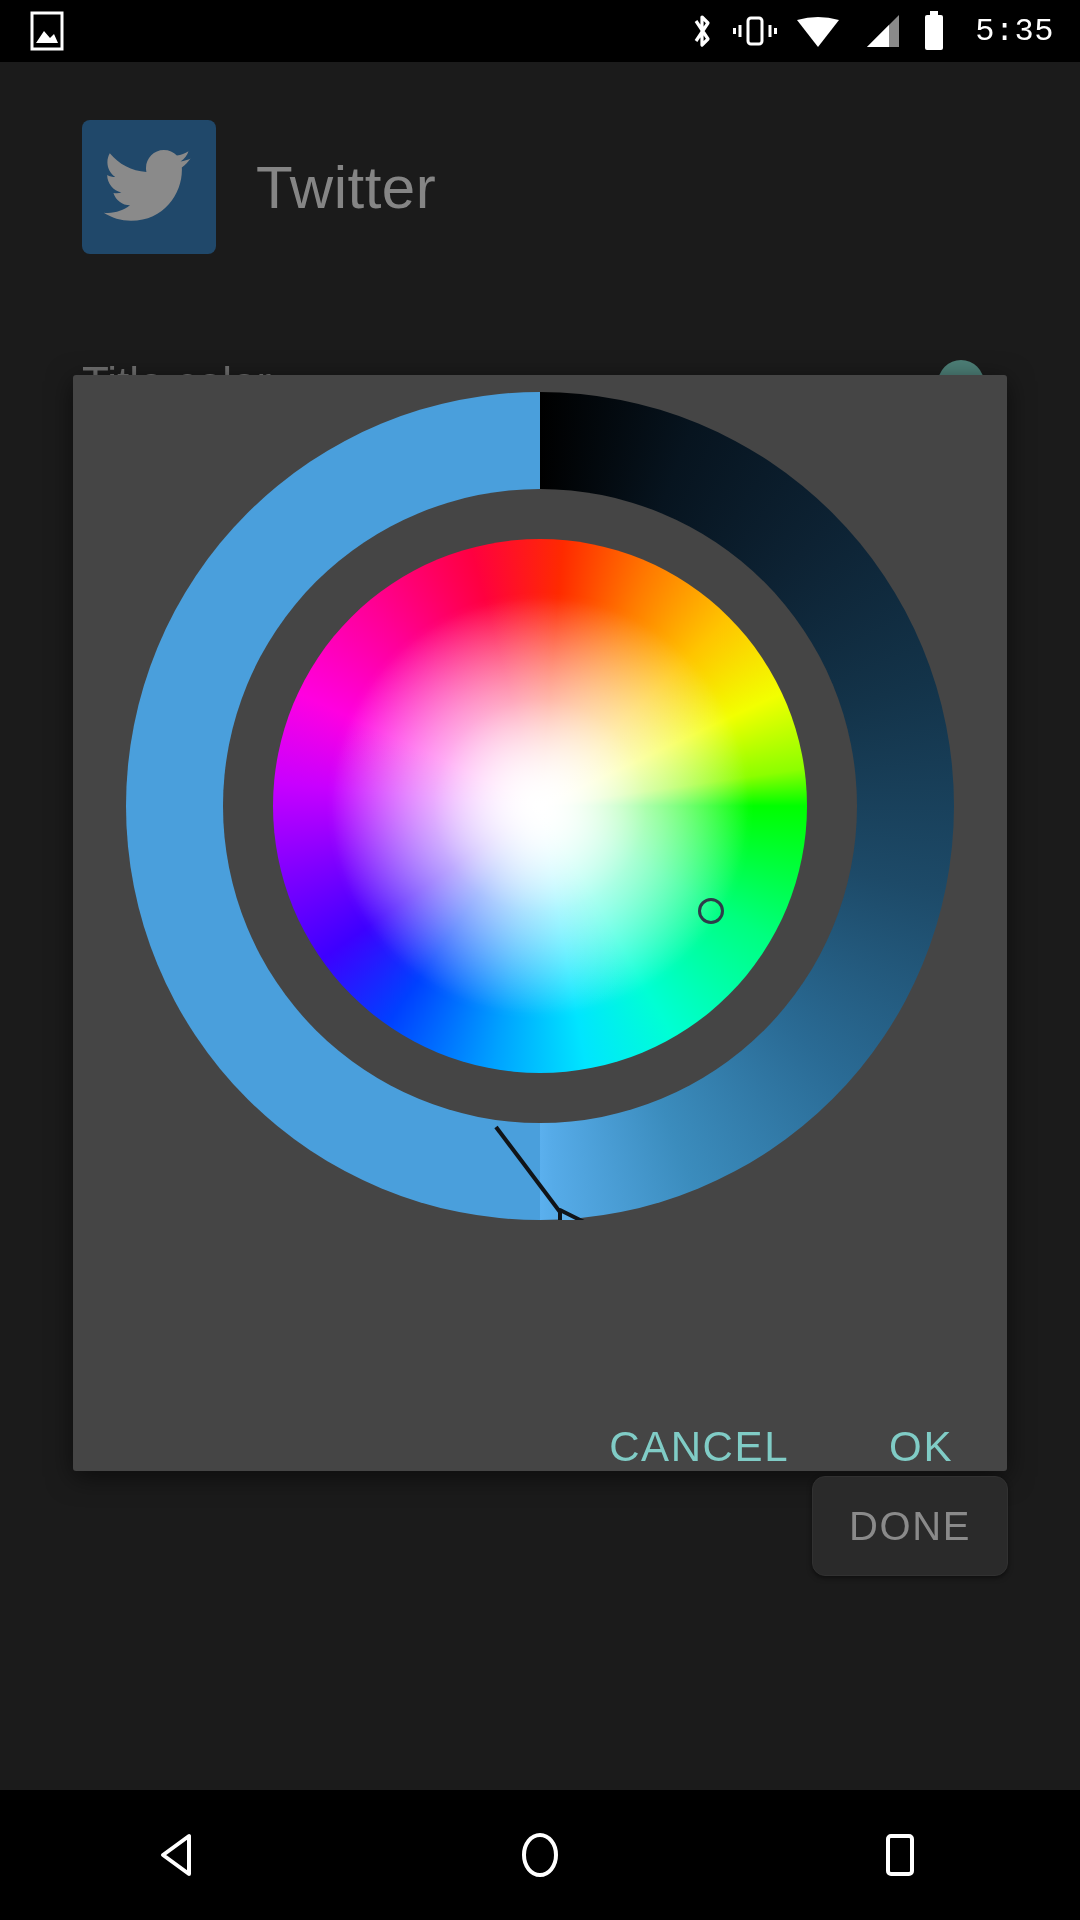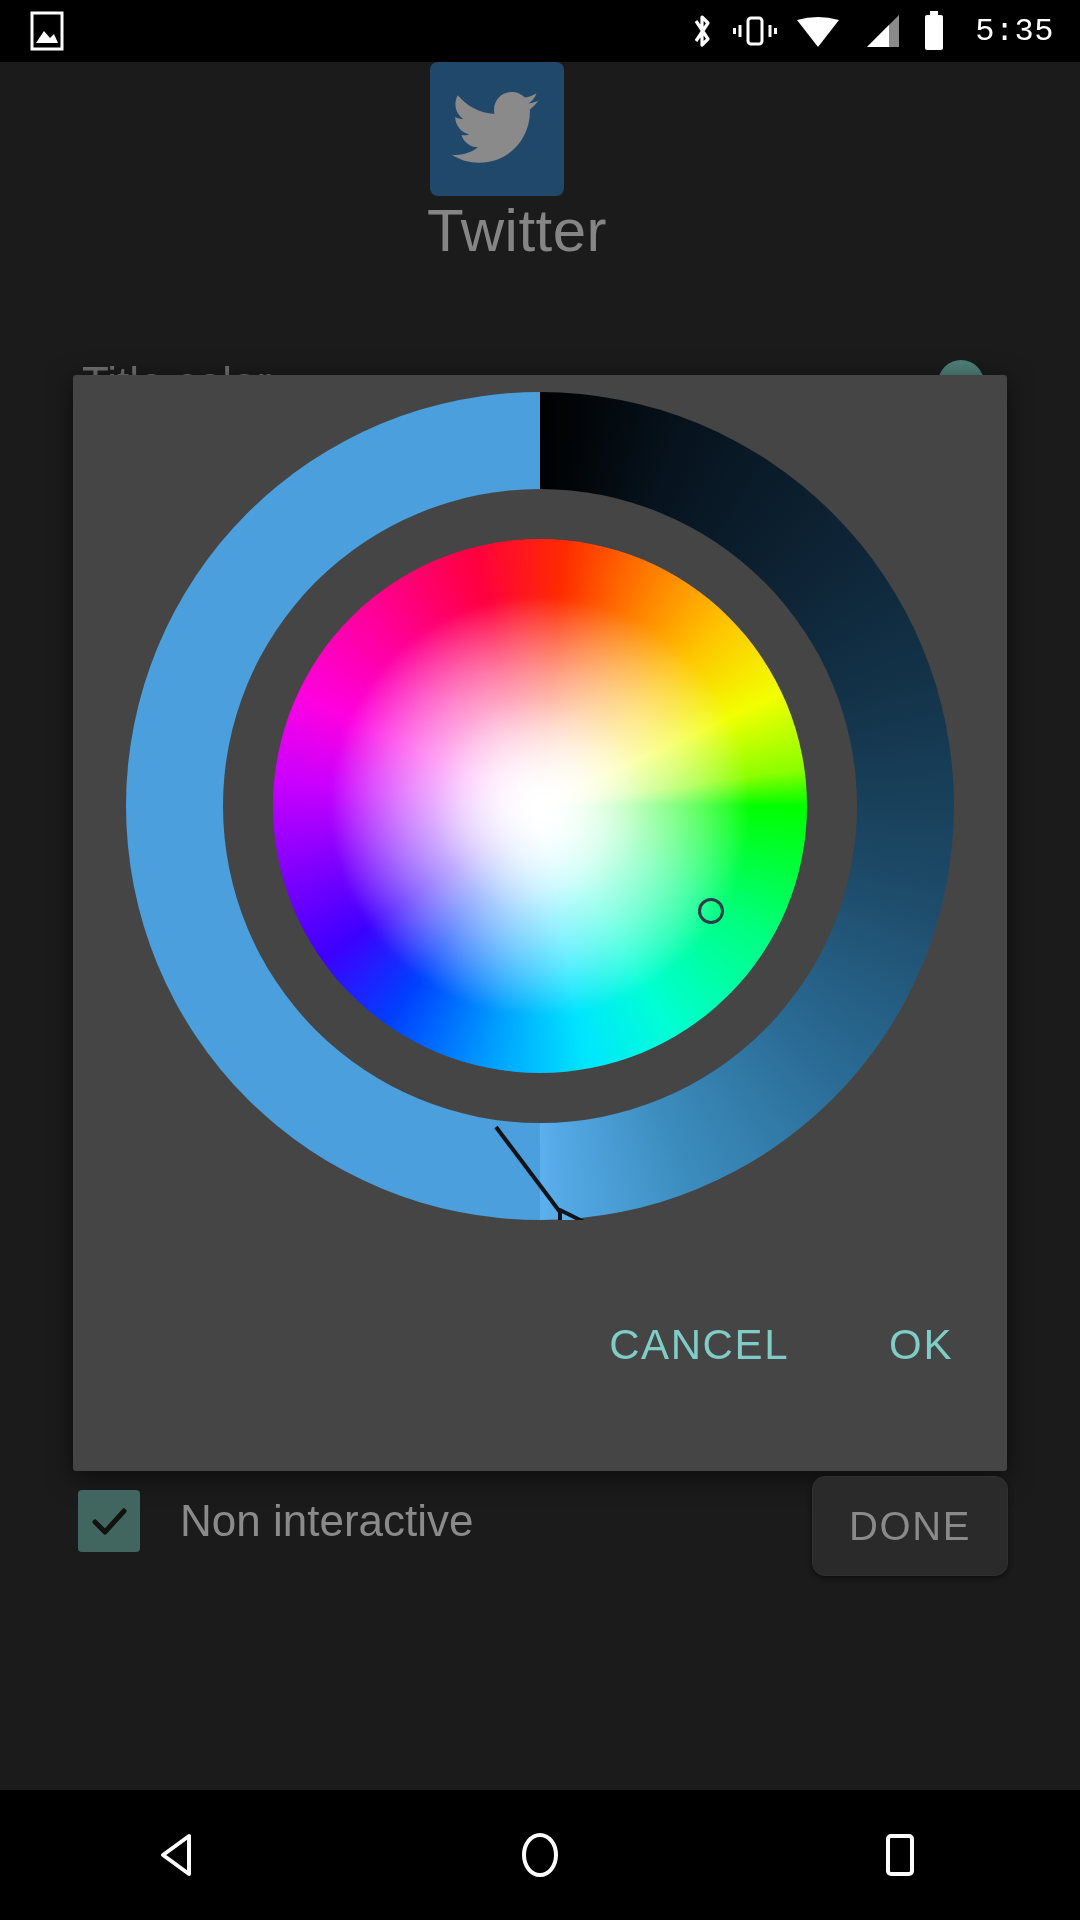--- a/index.html
+++ b/index.html
@@ -22,21 +22,21 @@
     display:flex; align-items:center; gap:18px;
   }
   .sb-time {
     color:#fff; font-size:32px; letter-spacing:0.5px; margin-left:10px;
     font-family:Liberation Mono, monospace;
   }
 
   
   .app-header {
     position:absolute; left:0; top:62px; width:912px; height:250px;
-    display:flex; align-items:center; padding-left:82px;flex-direction:column;
+    display:flex; align-items:center; padding-left:82px;
   }
   .app-icon {
     width:134px; height:134px; border-radius:8px;
     background:#20486a; display:flex; align-items:center; justify-content:center;
     flex:0 0 auto;
   }
   .app-title {
     margin-left:40px; color:#858585; font-size:60px; font-weight:400;
     letter-spacing:0.5px;
   }
@@ -138,21 +138,21 @@
     border:3px solid #2e3d4a; background:transparent;
     left:572px; top:506px;
   }
 
   
   .ring-pointer { position:absolute; left:0; top:0; width:828px; height:828px; }
 
   
   .dialog-buttons {
     position:absolute; left:0; bottom:0; width:936px; height:150px;
-    display:flex; align-items:flex-start; justify-content:flex-end;
+    display:flex; align-items:flex-end; justify-content:flex-end;
     padding-right:56px; gap:100px;
   }
   .dlg-btn {
     color:#80ccc6; font-size:42px; letter-spacing:1.6px;
     background:none; border:none; cursor:pointer;
     font-family:"Liberation Sans", sans-serif;
   }
 
   
   .footer {
@@ -251,28 +251,20 @@
       </svg>
     </div>
 
     <div class="dialog-buttons">
       <button class="dlg-btn">CANCEL</button>
       <button class="dlg-btn">OK</button>
     </div>
   </div>
 
   <div class="footer">
-    <div class="checkrow">
-      <div class="checkbox">
-        <svg width="44" height="44" viewBox="0 0 44 44">
-          <path d="M8 23 L18 33 L37 12" fill="none" stroke="#121212" stroke-width="5" stroke-linecap="round" stroke-linejoin="round"></path>
-        </svg>
-      </div>
-      <div class="check-label">Non interactive</div>
-    </div>
     <button class="done-btn">DONE</button>
   </div>
 
   <div class="navbar">
     <div class="nav-btn">
       <svg width="58" height="58" viewBox="0 0 58 58">
         <path d="M38 10 L38 48 L12 29 Z" fill="none" stroke="#ffffff" stroke-width="4" stroke-linejoin="round"></path>
       </svg>
     </div>
     <div class="nav-btn">

